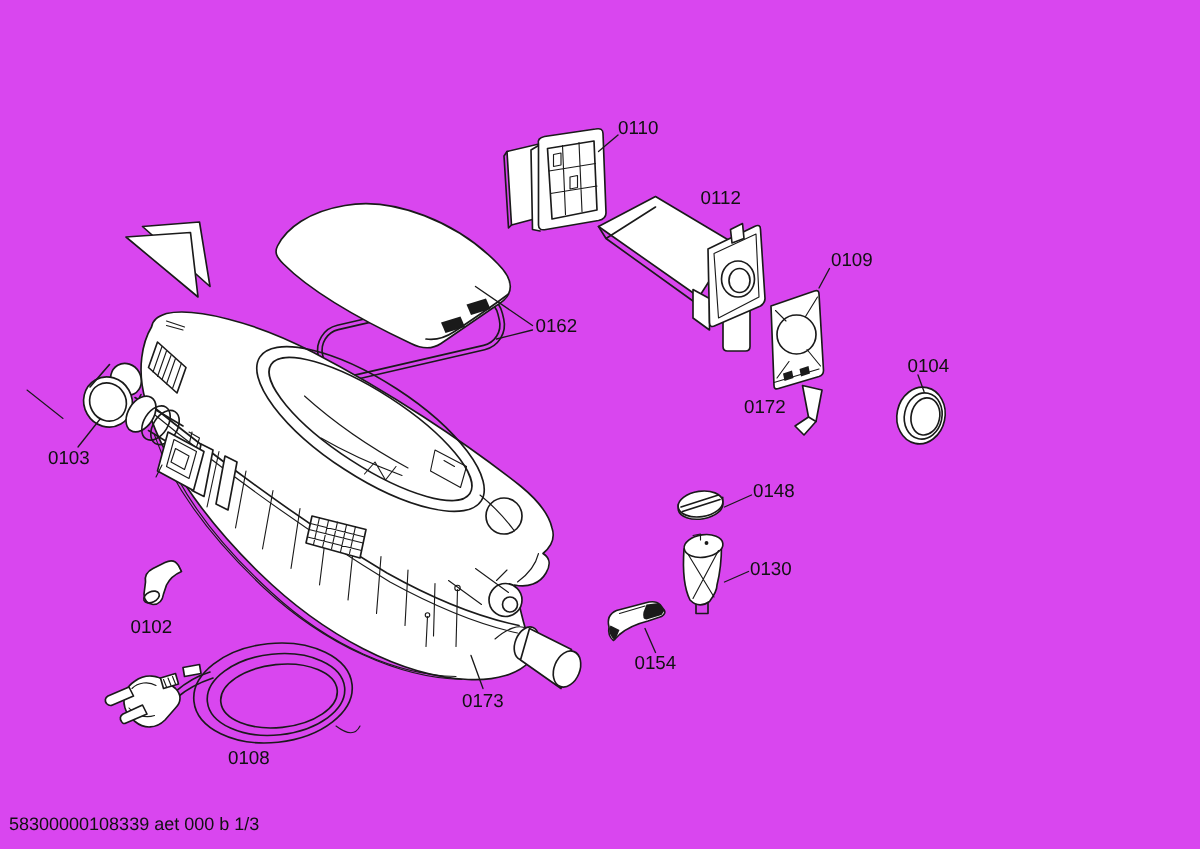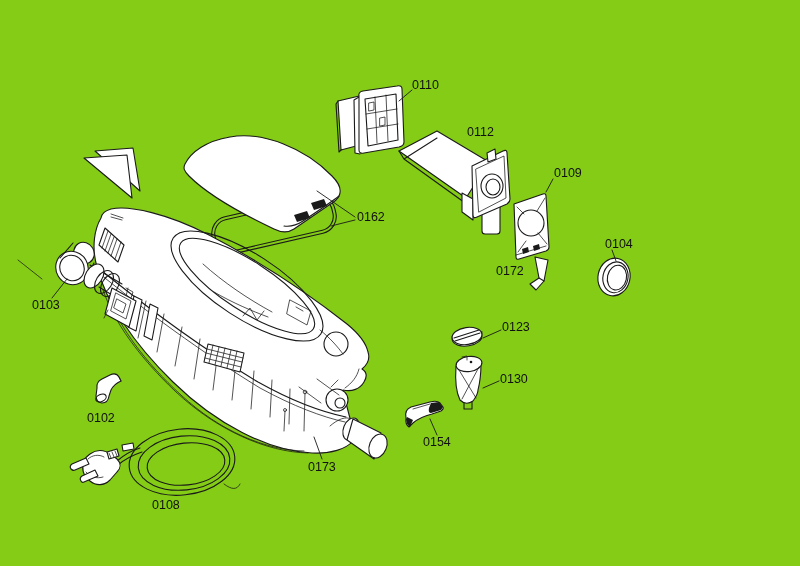--- a/index.html
+++ b/index.html
@@ -1,16 +1,16 @@
 <!DOCTYPE html>
 <html><head>
 <meta charset="utf-8">
 <style>
   html,body{margin:0;padding:0;background:#fff;}
-  .stage{position:relative;width:800px;height:566px;background:#84cc16;overflow:hidden;
+  .stage{position:relative;width:800px;height:566px;background:#d946ef;overflow:hidden;
          font-family:"Liberation Sans", sans-serif;}
   .stage svg{position:absolute;left:0;top:0;}
   svg path, svg ellipse, svg circle, svg rect, svg line{
     fill:none;stroke:#1a1a1a;stroke-width:1.1;stroke-linecap:round;stroke-linejoin:round;}
   svg .f{fill:#ffffff;}
   svg .blk{fill:#1a1a1a;stroke:none;}
   svg .thin{stroke-width:0.75;}
   svg .ldr{stroke-width:0.9;}
   .plabel{position:absolute;font-size:12.5px;color:#111;line-height:13px;white-space:nowrap;}
   .footer{position:absolute;left:6px;top:542px;font-size:12px;color:#111;}
@@ -187,20 +187,21 @@
   </g>
 </svg>
 
   <div class="plabel" style="left:412px;top:79px">0110</div>
   <div class="plabel" style="left:467px;top:126px">0112</div>
   <div class="plabel" style="left:357px;top:211px">0162</div>
   <div class="plabel" style="left:554px;top:167px">0109</div>
   <div class="plabel" style="left:605px;top:238px">0104</div>
   <div class="plabel" style="left:496px;top:265px">0172</div>
   <div class="plabel" style="left:32px;top:299px">0103</div>
-  <div class="plabel" style="left:502px;top:321px">0123</div>
+  <div class="plabel" style="left:502px;top:321px">0148</div>
   <div class="plabel" style="left:500px;top:373px">0130</div>
   <div class="plabel" style="left:87px;top:412px">0102</div>
   <div class="plabel" style="left:423px;top:436px">0154</div>
   <div class="plabel" style="left:308px;top:461px">0173</div>
   <div class="plabel" style="left:152px;top:499px">0108</div>
 
+  <div class="footer">58300000108339 aet 000 b 1/3</div>
 </div>
 
 </body></html>

